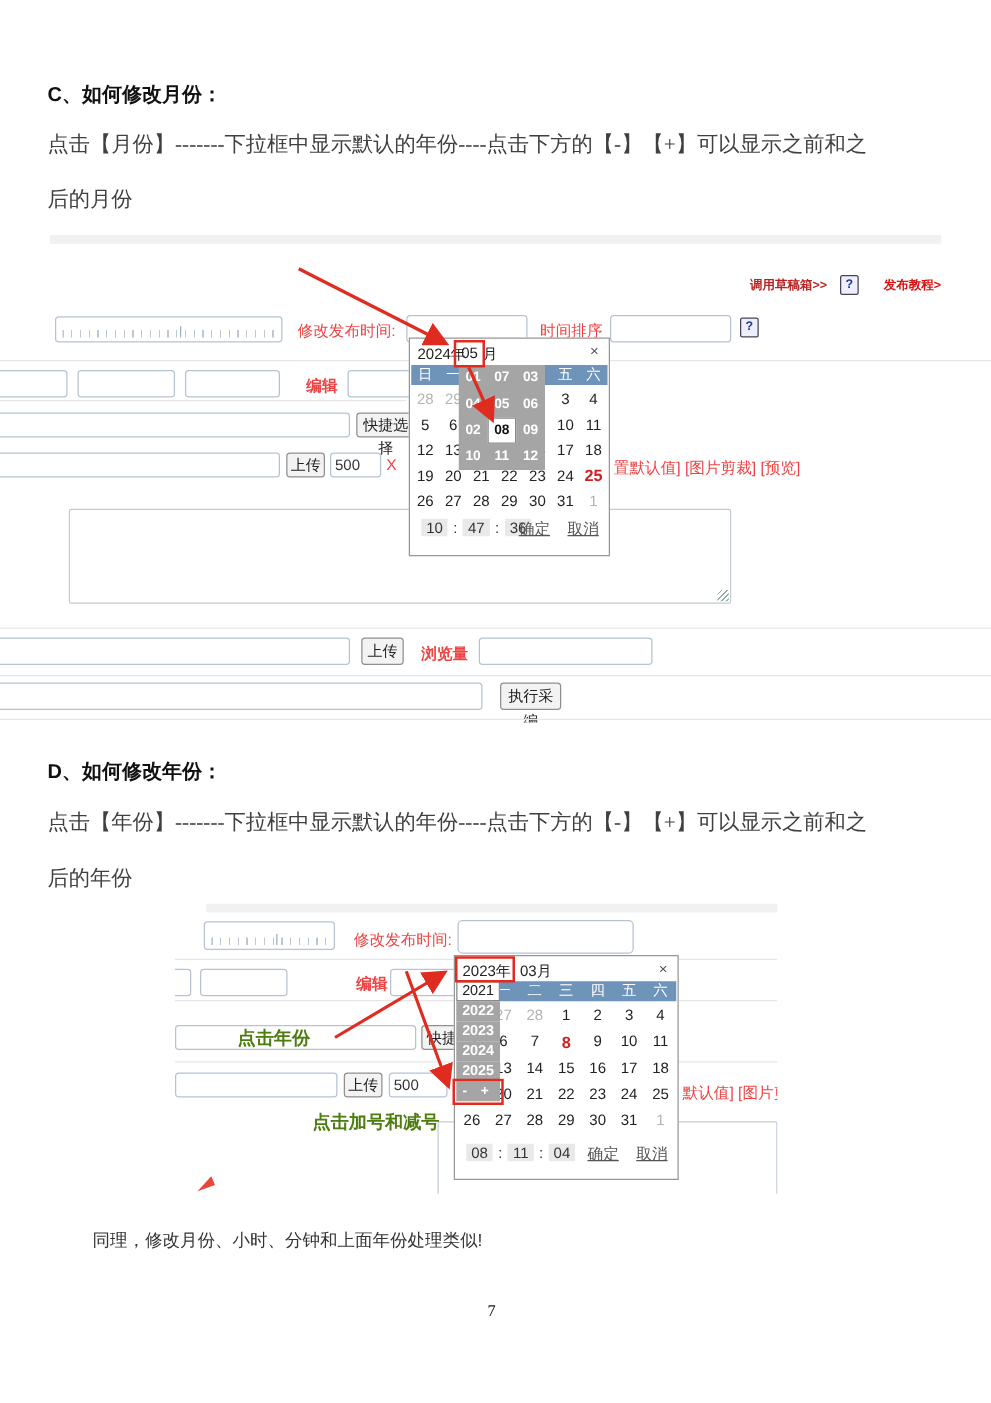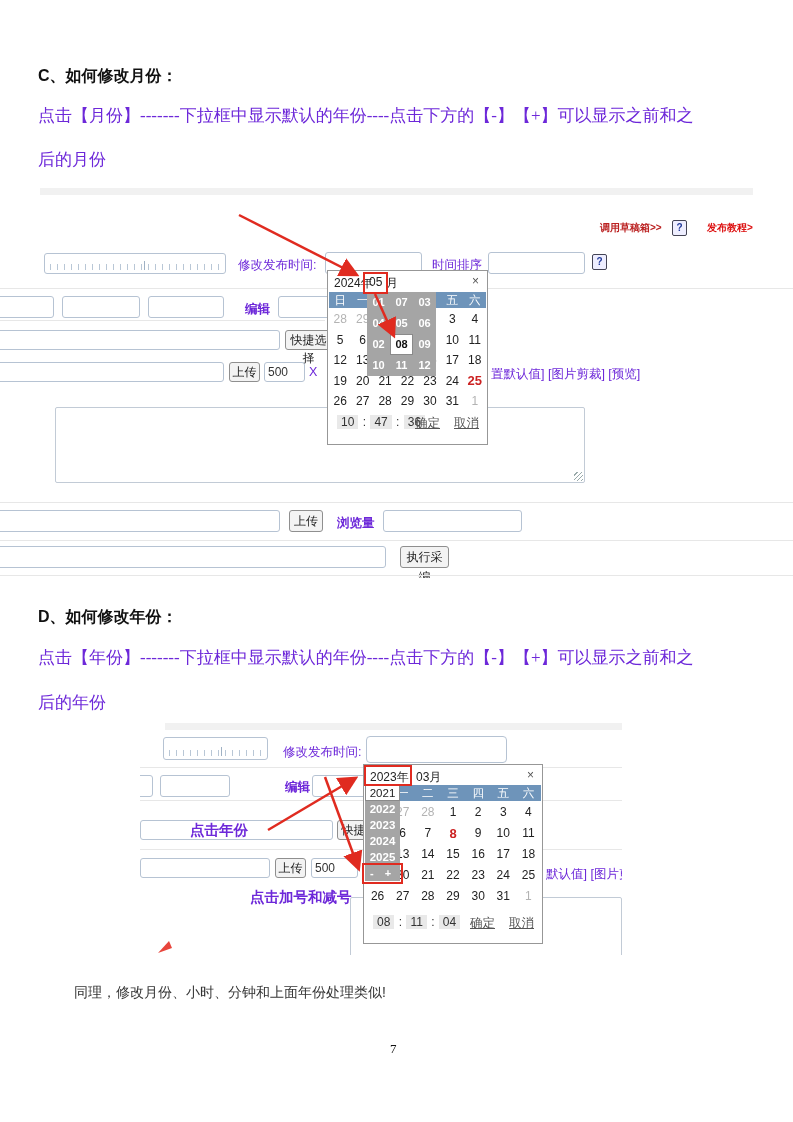--- a/index.html
+++ b/index.html
@@ -1,35 +1,35 @@
 <!DOCTYPE html>
 <html><head>
 <meta charset="utf-8">
 <style>
   html,body{margin:0;padding:0;background:#fff;}
   #canvas{position:relative;width:793px;height:1122px;background:#fff;margin:0 auto;overflow:hidden;
           font-family:"Liberation Sans",sans-serif;color:#222;}
   .abs{position:absolute;}
   .heading{font-family:"Liberation Sans",sans-serif;font-weight:bold;font-size:16px;color:#111;}
-  .para{font-family:"Liberation Serif",serif;font-size:17px;color:#6d28d9;white-space:nowrap;}
+  .para{font-family:"Liberation Serif",serif;font-size:17px;color:#404040;white-space:nowrap;}
   .note{font-family:"Liberation Sans",sans-serif;font-size:14px;color:#333;}
   .pagenum{font-family:"Liberation Serif",serif;font-size:13px;color:#111;}
 
   
   .shot{position:absolute;overflow:hidden;background:#fff;}
   .graybar{position:absolute;height:7px;background:#f1f1f1;}
   .divider{position:absolute;height:1px;background:#e7e7e7;}
 
   
   .in{position:absolute;background:#fff;border:1px solid #b6c3d3;border-radius:3px;font-size:12px;
       padding:0 3px;box-sizing:border-box;font-family:"Liberation Sans",sans-serif;color:#333;outline:none;}
   .btn{position:absolute;background:#f3f3f3;border:1px solid #8f8f8f;border-radius:3px;font-size:12px;
        color:#222;text-align:center;box-sizing:border-box;cursor:pointer;
        font-family:"Liberation Sans",sans-serif;padding:0;line-height:18px;}
-  .lbl{position:absolute;font-size:12.5px;color:#6d28d9;white-space:nowrap;}
+  .lbl{position:absolute;font-size:12.5px;color:#ef4444;white-space:nowrap;}
   .ruler{position:absolute;background:#fff;border:1px solid #b6c3d3;border-radius:3px;box-sizing:border-box;}
   .ruler .ticks{position:absolute;left:5px;right:5px;bottom:3px;height:6px;
       background-image:repeating-linear-gradient(90deg,#b9c7d6 0 1px,transparent 1px 7px);}
   .ruler .midtick{position:absolute;left:55%;bottom:3px;width:1px;height:9px;background:#9fb1c4;}
   .ta{position:absolute;background:#fff;border:1px solid #c2cbd6;border-radius:2px;box-sizing:border-box;resize:none;outline:none;}
   .resize-handle{position:absolute;width:9px;height:9px;
       background-image:repeating-linear-gradient(135deg,transparent 0 2px,#9aa 2px 3px);}
   .redlink{position:absolute;font-size:10px;font-weight:bold;white-space:nowrap;margin-left:17px;}
   .help{position:absolute;width:13px;height:14px;background:#eef;border:1px solid #445;
         color:#223a9a;font-size:10px;font-weight:bold;text-align:center;line-height:13px;border-radius:2px;}
@@ -59,21 +59,21 @@
   .movl .sel{background:#fff;color:#111;border:1px solid #8a8a8a;line-height:19px;}
 
   
   .ylist{position:absolute;z-index:25;width:35px;}
   .ylist div{height:16px;line-height:16px;background:#a5a5a5;color:#fff;font-weight:bold;
              font-size:11.5px;text-align:center;cursor:pointer;}
   .ylist div.first{background:#fff;color:#222;font-weight:normal;border:1px solid #8a8a8a;height:14px;line-height:14px;}
   .ylist div.mp{font-size:11px;letter-spacing:4px;}
 
   .redbox{position:absolute;border:2px solid #e02b20;z-index:40;pointer-events:none;}
-  .annot{position:absolute;color:#6d28d9;font-weight:bold;font-size:14.5px;z-index:12;white-space:nowrap;
+  .annot{position:absolute;color:#4d7c0f;font-weight:bold;font-size:14.5px;z-index:12;white-space:nowrap;
          font-family:"Liberation Sans",sans-serif;}
   svg.arrows{position:absolute;left:0;top:0;z-index:50;pointer-events:none;}
 </style>
 </head>
 <body>
 
 <div id="canvas">
 
   <div class="abs heading" style="left:38px;top:66px;">C、如何修改月份：</div>
   <div class="abs para" style="left:38px;top:104px;">点击【月份】-------下拉框中显示默认的年份----点击下方的【-】【+】可以显示之前和之</div>

